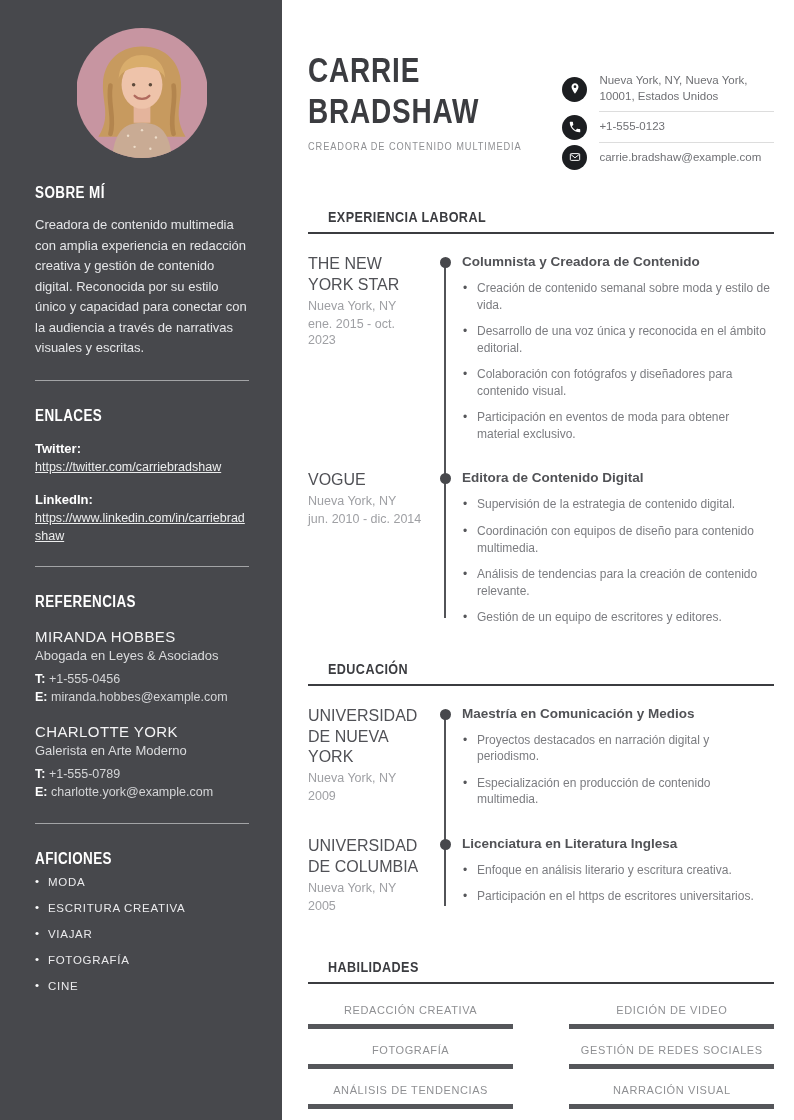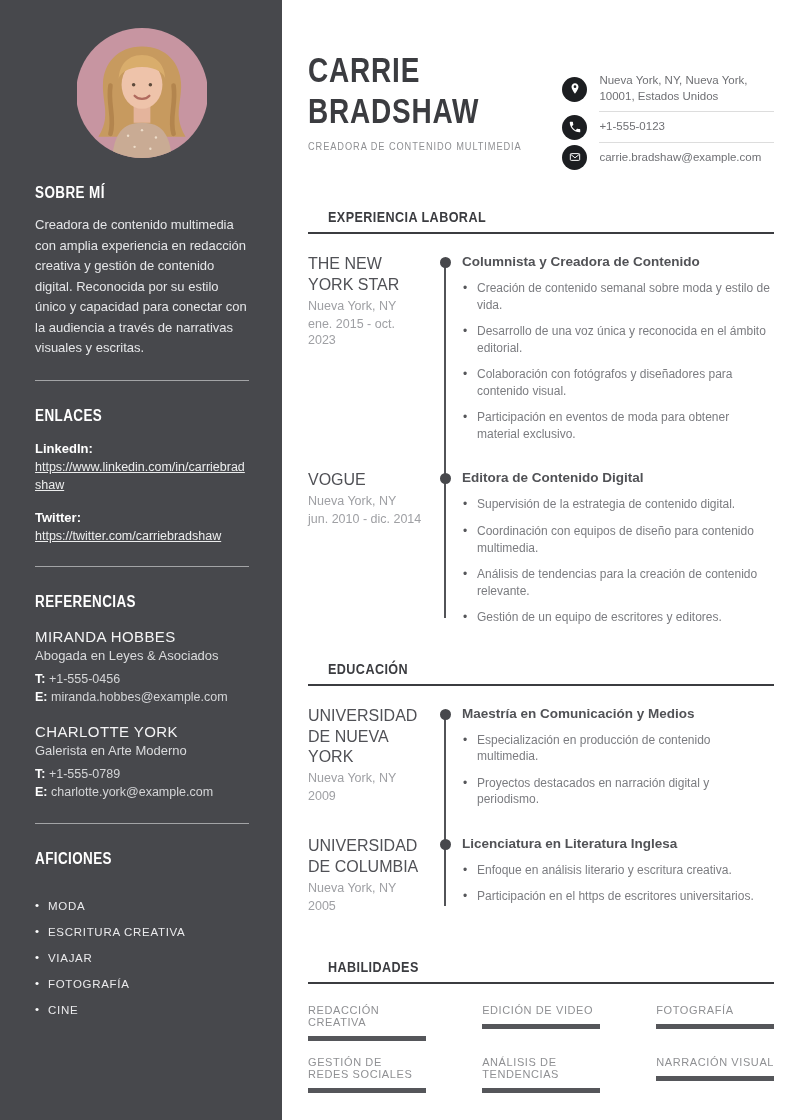--- a/index.html
+++ b/index.html
@@ -21,21 +21,21 @@
   .about-text{margin-top:13px; font-size:13px; line-height:1.58; color:#e5e6e8;}
   .side-div{border:0; border-top:1px solid rgba(255,255,255,.5); margin:21px 0 0 0;}
   .link-item{margin-top:16px;}
   .link-label{font-size:13px; font-weight:700; color:#fff; margin-bottom:2px;}
   .link-url{font-size:12.5px; color:#eceded; text-decoration:underline; word-break:break-all; line-height:1.45; display:block; cursor:pointer;}
   .ref-item{margin-top:17px;}
   .ref-name{font-size:15px; letter-spacing:.4px; color:#f4f4f5; margin-bottom:3px;}
   .ref-role{font-size:13px; color:#dadbdd; margin-bottom:7px;}
   .ref-line{font-size:12.5px; color:#d4d5d7; line-height:1.45;}
   .ref-line b{color:#fff;}
-  .hobbies{list-style:none; margin-top:32px;}
+  .hobbies{list-style:none; margin-top:8px;}
   .hobby-item{font-size:11.5px; letter-spacing:.7px; color:#eaeaec; margin-bottom:14px; padding-left:13px; position:relative;}
   .hobby-item::before{content:"•"; position:absolute; left:0; top:-1px; color:#fff;}
 
   
   .main{flex:1; background:#fff; padding:50px 24px 16px 26px;border-radius:25px;}
   .head{display:flex; justify-content:space-between; align-items:flex-start;}
   .name{font-size:35px; line-height:1.16; font-weight:800; letter-spacing:1px; color:var(--accent-dark);}
   .nline{display:block; transform:scaleX(.8); transform-origin:0 50%; white-space:nowrap;}
   .subtitle{margin-top:9px; font-size:11px; font-weight:400; letter-spacing:1.1px; color:#8f9093; white-space:nowrap;}
   .contact{width:212px; margin-top:16px;}
@@ -57,21 +57,21 @@
   .entry-org{font-size:16px; font-weight:400; color:#505156; line-height:1.3;}
   .entry-loc,.entry-dates{font-size:12.5px; color:var(--muted-light); line-height:1.3; margin-top:2px;}
   .entry-right{flex:1; position:relative; padding-left:30px;}
   .entry-right::before{content:""; position:absolute; left:8px; top:3px; width:11px; height:11px; border-radius:50%; background:#47484c;}
   .entry-role{font-size:13.5px; font-weight:700; color:#515256;}
   .bullets{list-style:none; margin-top:11px;}
   .bullet{position:relative; padding-left:15px; font-size:12px; color:var(--muted); line-height:1.38; margin-bottom:10px;}
   .bullet:last-child{margin-bottom:0;}
   .bullet::before{content:"•"; position:absolute; left:1px; top:0; color:#55565a;}
 
-  .bars-grid{display:grid; grid-template-columns:1fr 1fr 1fr; column-gap:56px; row-gap:15px;}
+  .bars-grid{display:grid; grid-template-columns:1fr 1fr; column-gap:56px; row-gap:15px;text-align:center;}
   .bar-label{font-size:11px; letter-spacing:.6px; color:#8f9093; margin-bottom:8px;}
   .bar-track{height:5px; background:var(--bar-track); width:100%;}
   .bar-fill{height:100%; background:var(--bar-fill);}
 </style>
 </head>
 <body>
 
 <div class="page">
 
   <aside class="sidebar">
@@ -100,26 +100,26 @@
       <h2 class="side-h"><span class="condense">SOBRE MÍ</span></h2>
       <p class="about-text">Creadora de contenido multimedia con amplia experiencia en redacción creativa y gestión de contenido digital. Reconocida por su estilo único y capacidad para conectar con la audiencia a través de narrativas visuales y escritas.</p>
     </section>
 
     <hr class="side-div">
 
     <section class="side-sec">
       <h2 class="side-h"><span class="condense">ENLACES</span></h2>
       <div>
           <div class="link-item">
+            <div class="link-label">Twitter:</div>
+            <a class="link-url">https://twitter.com/carriebradshaw</a>
+          </div>
+          <div class="link-item">
             <div class="link-label">LinkedIn:</div>
             <a class="link-url">https://www.linkedin.com/in/carriebradshaw</a>
-          </div>
-          <div class="link-item">
-            <div class="link-label">Twitter:</div>
-            <a class="link-url">https://twitter.com/carriebradshaw</a>
           </div>
         </div>
     </section>
 
     <hr class="side-div">
 
     <section class="side-sec">
       <h2 class="side-h"><span class="condense">REFERENCIAS</span></h2>
       <div>
           <div class="ref-item">
@@ -236,22 +236,22 @@
       <div class="timeline">
           <div class="entry">
             <div class="entry-left">
               <div class="entry-org">UNIVERSIDAD DE NUEVA YORK</div>
               <div class="entry-loc">Nueva York, NY</div>
               <div class="entry-dates">2009</div>
             </div>
             <div class="entry-right">
               <div class="entry-role">Maestría en Comunicación y Medios</div>
               <ul class="bullets">
+                <li class="bullet">Proyectos destacados en narración digital y periodismo.</li>
                 <li class="bullet">Especialización en producción de contenido multimedia.</li>
-                <li class="bullet">Proyectos destacados en narración digital y periodismo.</li>
               </ul>
             </div>
           </div>
           <div class="entry">
             <div class="entry-left">
               <div class="entry-org">UNIVERSIDAD DE COLUMBIA</div>
               <div class="entry-loc">Nueva York, NY</div>
               <div class="entry-dates">2005</div>
             </div>
             <div class="entry-right">

